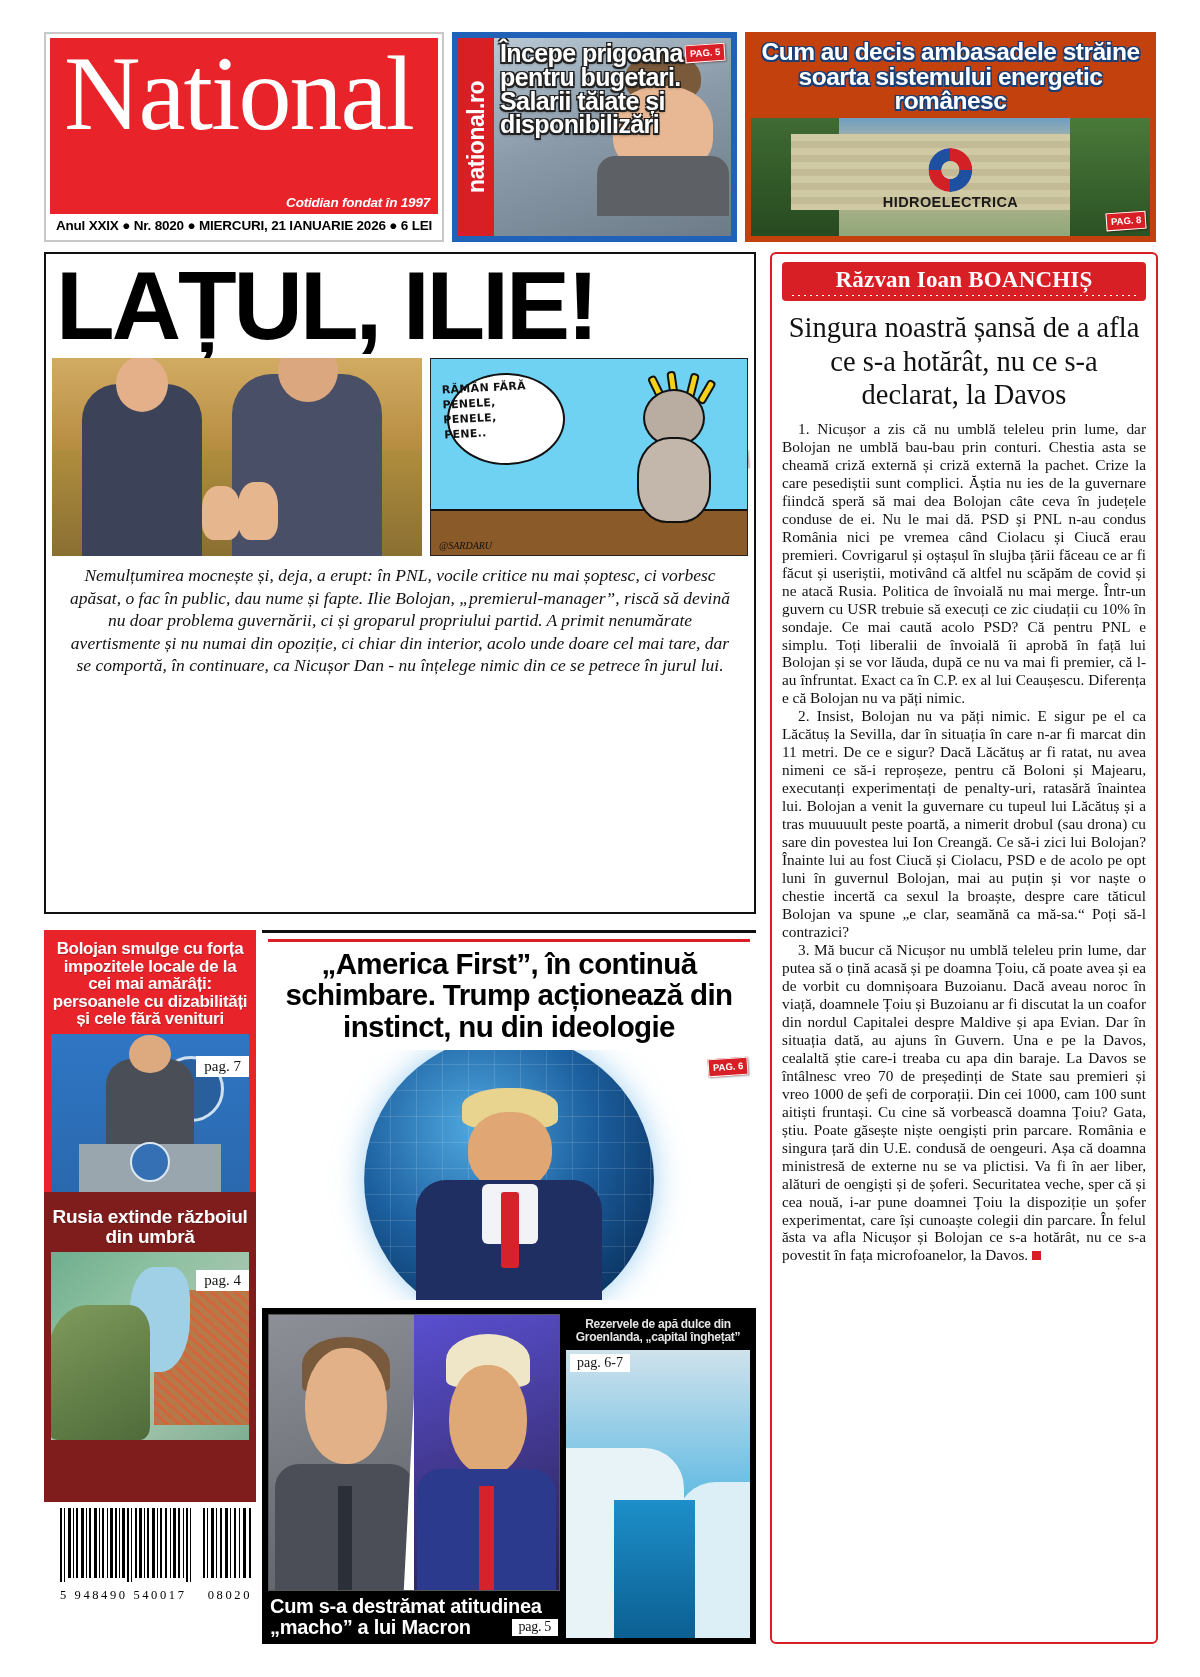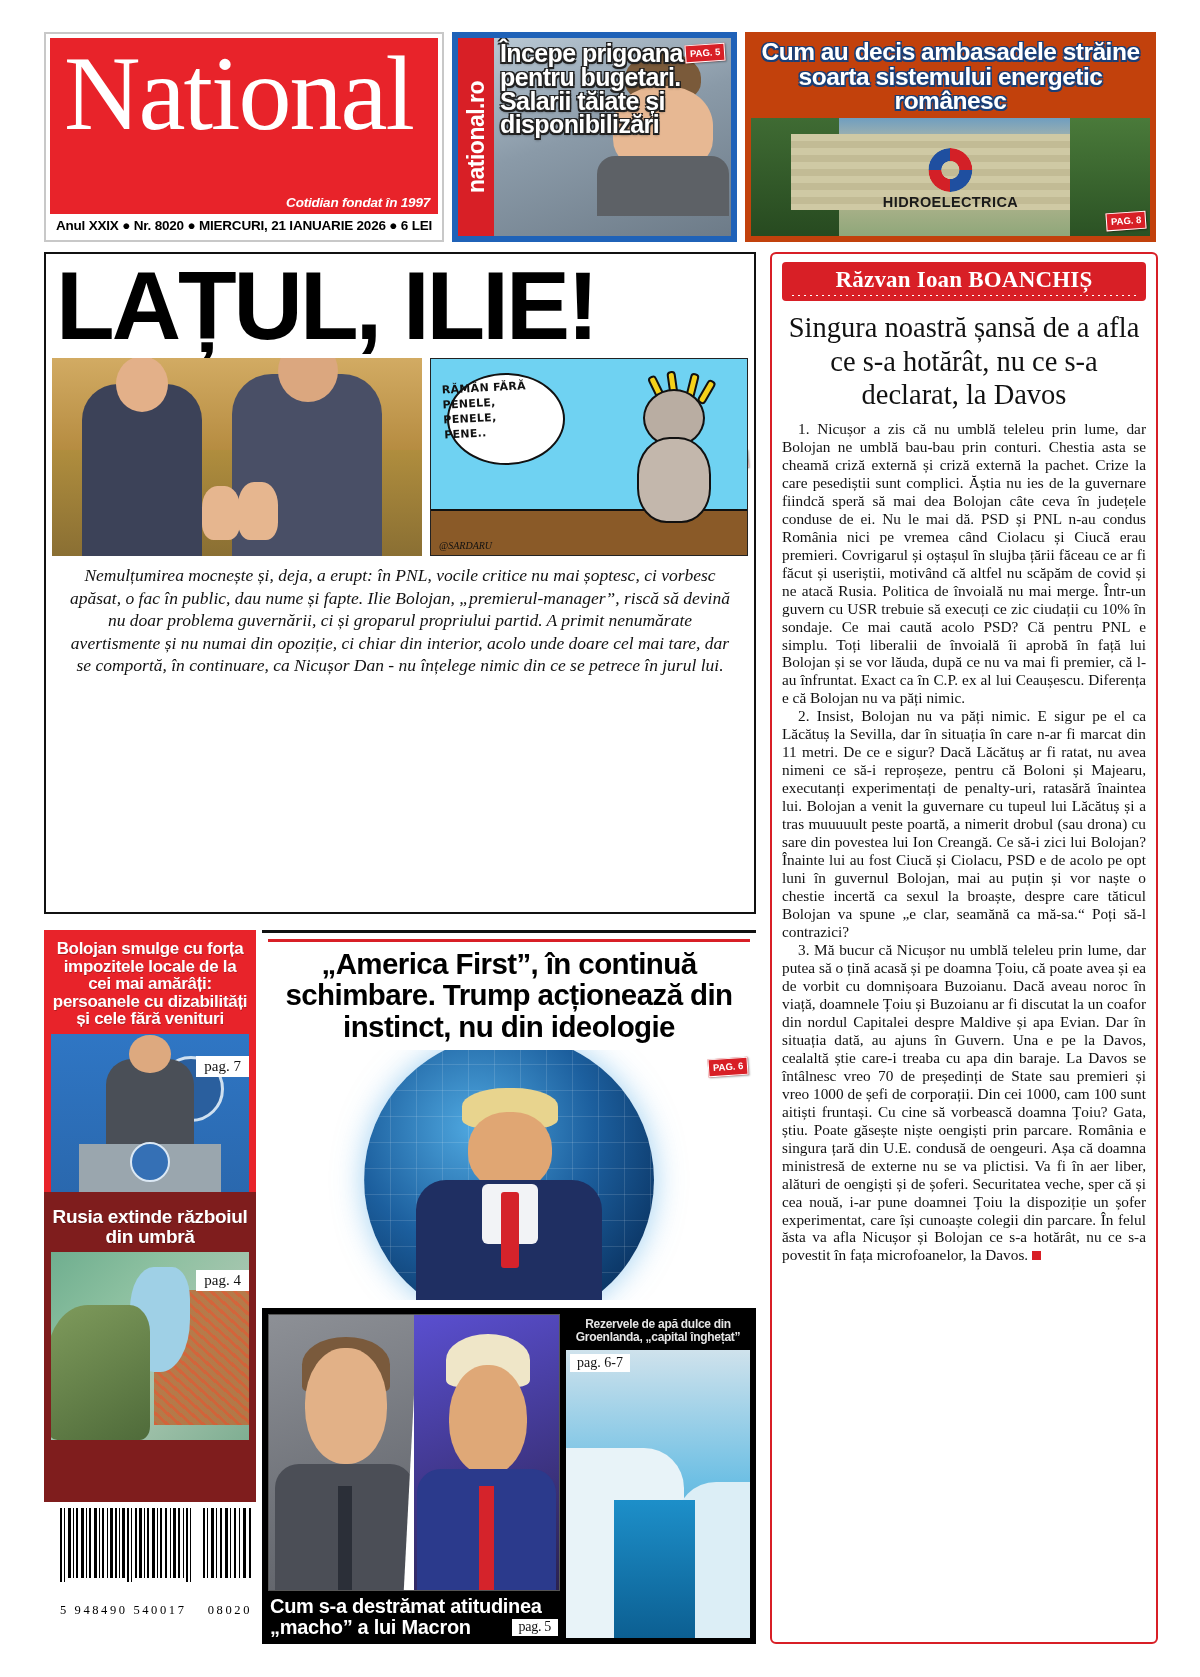--- a/index.html
+++ b/index.html
@@ -150,21 +150,21 @@
   .br-head { color:#e5e5e5; font-size:12px; font-weight:bold; line-height:1.07; text-align:center; letter-spacing:-0.3px; padding:4px 2px 6px; }
   .br-photo { flex:1; position:relative; overflow:hidden; background:linear-gradient(180deg,#cfe2ec 0%, #6fc0e4 45%, #2f92c8 100%); }
   .br-photo .ice1 { position:absolute; left:0; top:34%; width:64%; height:66%; background:#e8f3f8; border-radius:0 40px 0 0; }
   .br-photo .ice2 { position:absolute; right:0; top:46%; width:40%; height:54%; background:#dceef6; border-radius:40px 0 0 0; }
   .br-photo .water { position:absolute; left:26%; top:52%; width:44%; height:48%; background:linear-gradient(180deg,#1d8fc9,#0c5f92); }
   .br-pag { position:absolute; left:4px; top:4px; background:#fff; color:#111; font-family:"Liberation Serif",serif; font-size:14px; padding:1px 7px; }
 
   
   .barcode { position:absolute; left:58px; top:1508px; width:196px; height:96px; }
   .bc-bars { height:74px; width:100%; }
-  .bc-num { font-family:"Liberation Serif", serif; font-size:12.5px; letter-spacing:2.6px; margin-top:17px; display:flex; justify-content:space-between; padding:0 2px; }
+  .bc-num { font-family:"Liberation Serif", serif; font-size:12.5px; letter-spacing:2.6px; margin-top:2px; display:flex; justify-content:space-between; padding:0 2px; }
 </style>
 </head>
 <body>
 
 <div class="page">
 
   <div class="topbar">
 
     <div class="masthead-box">
       <div class="masthead-red">

